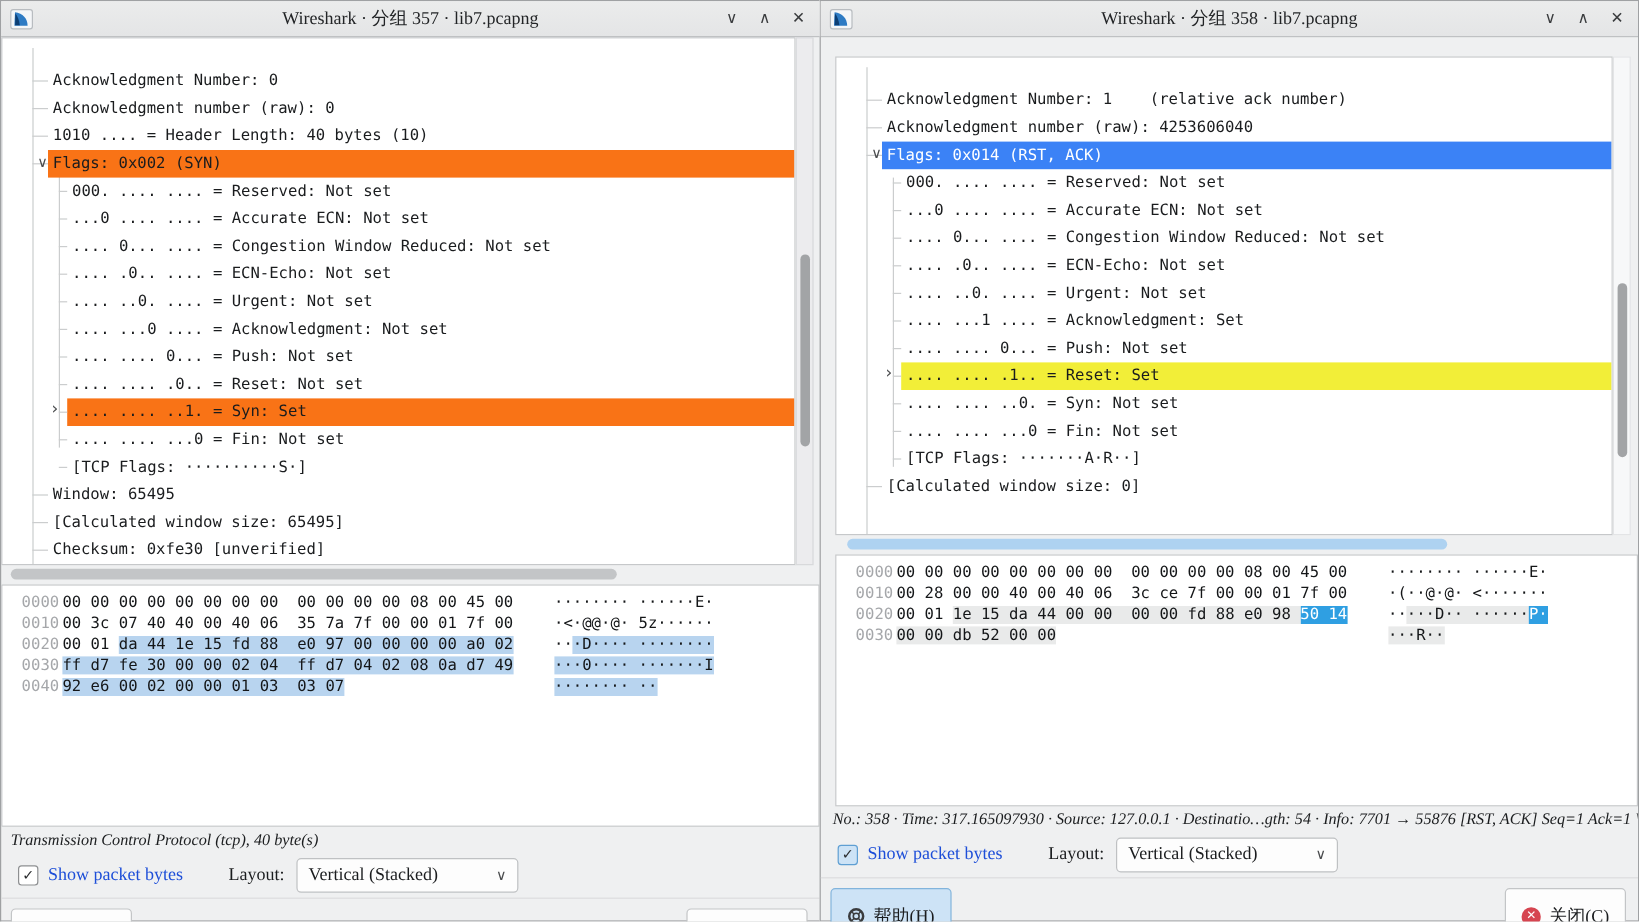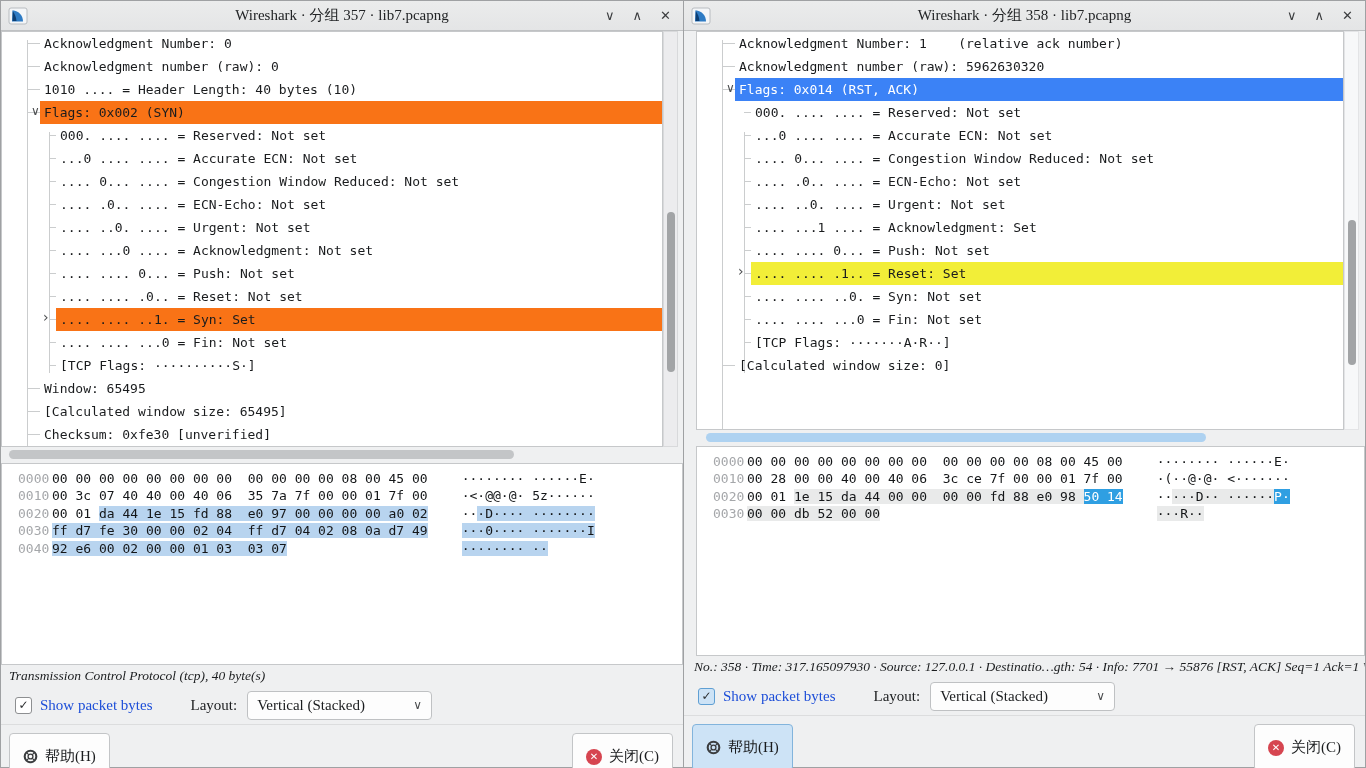--- a/index.html
+++ b/index.html
@@ -12,22 +12,22 @@
   
   .titlebar { height:30px; background:linear-gradient(#ebecec,#e4e5e6); border-bottom:1px solid #bfc1c3;
               display:flex; align-items:center; position:relative; flex:0 0 30px; }
   .appicon { width:20px; height:20px; margin-left:7px; display:inline-flex; }
   .title { position:absolute; left:0; right:0; text-align:center; font-size:15px; color:#222426; }
   .winbtns { margin-left:auto; display:flex; align-items:center; gap:18px; padding-right:12px; z-index:2; }
   .wbtn { font-family:"DejaVu Sans", sans-serif; font-size:13px; color:#3a3c3e; cursor:default; line-height:1; }
 
   
   .treewrap { display:flex; margin:0 5px 0 0; flex:0 0 407px; }
-  .winR .treewrap { margin:0 6px 0 12px; flex-basis:399px; }
-  .tree { position:relative; flex:1; background:#fff; border:1px solid #c6c8ca; overflow:hidden; padding-top:0; }
+  .winR .treewrap { margin:16px 6px 0 12px; flex-basis:399px; }
+  .tree { position:relative; flex:1; background:#fff; border:1px solid #c6c8ca; overflow:hidden; padding-top:24px; }
   .r { height:23px; display:flex; align-items:center; position:relative; font-family:"DejaVu Sans Mono", monospace;
        font-size:13px; color:#1a1c1e; }
   .r .gut { flex:0 0 38px; }
   .r.l1 .gut { flex:0 0 54px; }
   .r .txt { flex:1; white-space:pre; padding-left:4px; line-height:23px; height:23px; }
   .r.l0::before { content:""; position:absolute; left:25px; top:11px; width:13px; height:1px; background:#cbcdce; }
   .r.l1::before { content:""; position:absolute; left:47px; top:11px; width:7px; height:1px; background:#cbcdce; }
   .vl { position:absolute; width:1px; background:#cbcdce; }
   .vl-root { left:25px; top:8px; bottom:0; }
   .vl-child { left:47px; top:100px; height:241px; }
@@ -255,21 +255,21 @@
     <div class="treewrap">
       <div class="tree">
         <div class="vl vl-root"></div>
         <div class="vl vl-child"></div>
         <div class="r l0">
             <span class="gut"></span>
             <span class="txt">Acknowledgment Number: 1    (relative ack number)</span>
           </div>
         <div class="r l0">
             <span class="gut"></span>
-            <span class="txt">Acknowledgment number (raw): 5962630320</span>
+            <span class="txt">Acknowledgment number (raw): 4253606040</span>
           </div>
         <div class="r l0">
             <span class="exp open">∨</span>
             <span class="gut"></span>
             <span class="txt s-active">Flags: 0x014 (RST, ACK)</span>
           </div>
         <div class="r l1">
             <span class="gut"></span>
             <span class="txt">000. .... .... = Reserved: Not set</span>
           </div>

